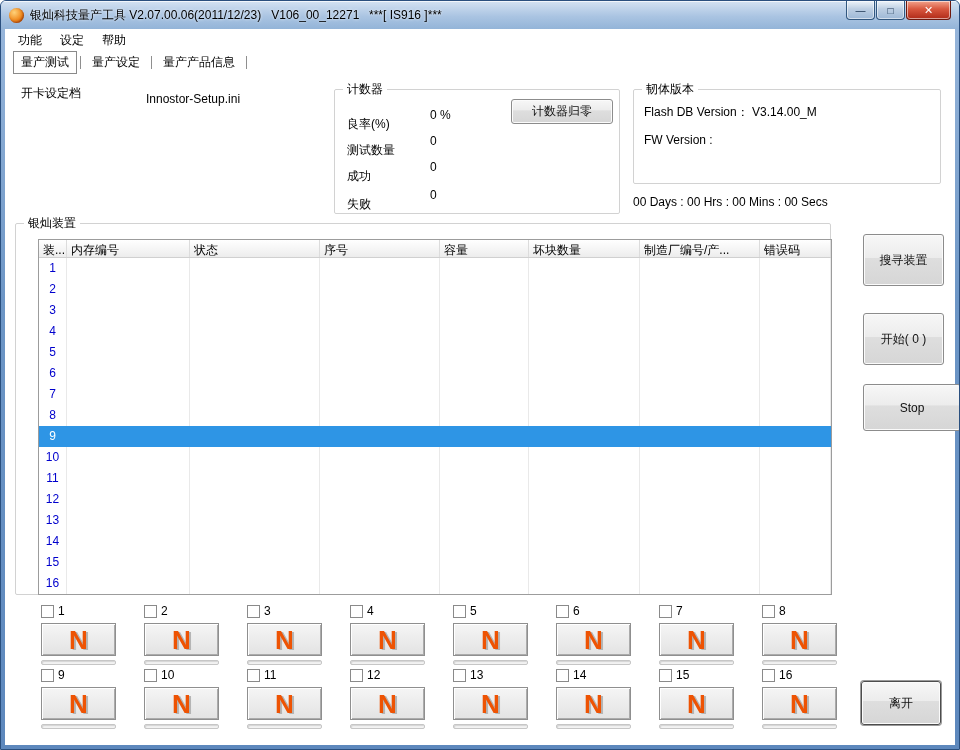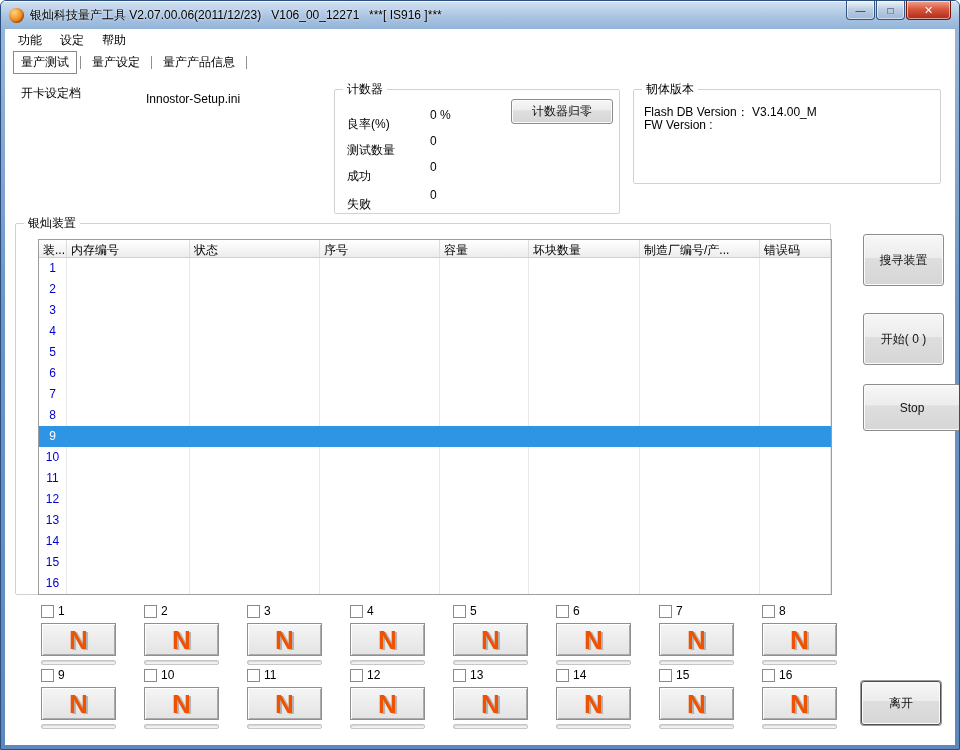--- a/index.html
+++ b/index.html
@@ -150,23 +150,24 @@
       <span class="crow-label" style="top:70px;">成功</span>
       <span class="crow-value" style="top:70px;">0</span>
       <span class="crow-label" style="top:98px;">失败</span>
       <span class="crow-value" style="top:98px;">0</span>
       <button class="btn" style="left:176px; top:9px; width:102px; height:25px;">计数器归零</button>
     </div>
 
     <div class="group" style="left:628px; top:60px; width:308px; height:95px;">
       <span class="group-title">韧体版本</span>
       <span class="slabel" style="left:10px; top:14px;">Flash DB Version： V3.14.00_M</span>
-      <span class="slabel" style="left:10px; top:27px;">FW Version :</span>
+      <span class="slabel" style="left:10px; top:42px;">FW Version :</span>
     </div>
 
+    <span class="slabel" style="left:628px; top:165px;">00 Days : 00 Hrs : 00 Mins : 00 Secs</span>
 
     <div class="group" style="left:10px; top:194px; width:816px; height:372px;">
       <span class="group-title">银灿装置</span>
       <div class="list">
         <div class="lheader">
             <div class="hcell" style="width: 28px;">装...</div>
             <div class="hcell" style="width: 123px;">内存编号</div>
             <div class="hcell" style="width: 130px;">状态</div>
             <div class="hcell" style="width: 120px;">序号</div>
             <div class="hcell" style="width: 89px;">容量</div>

